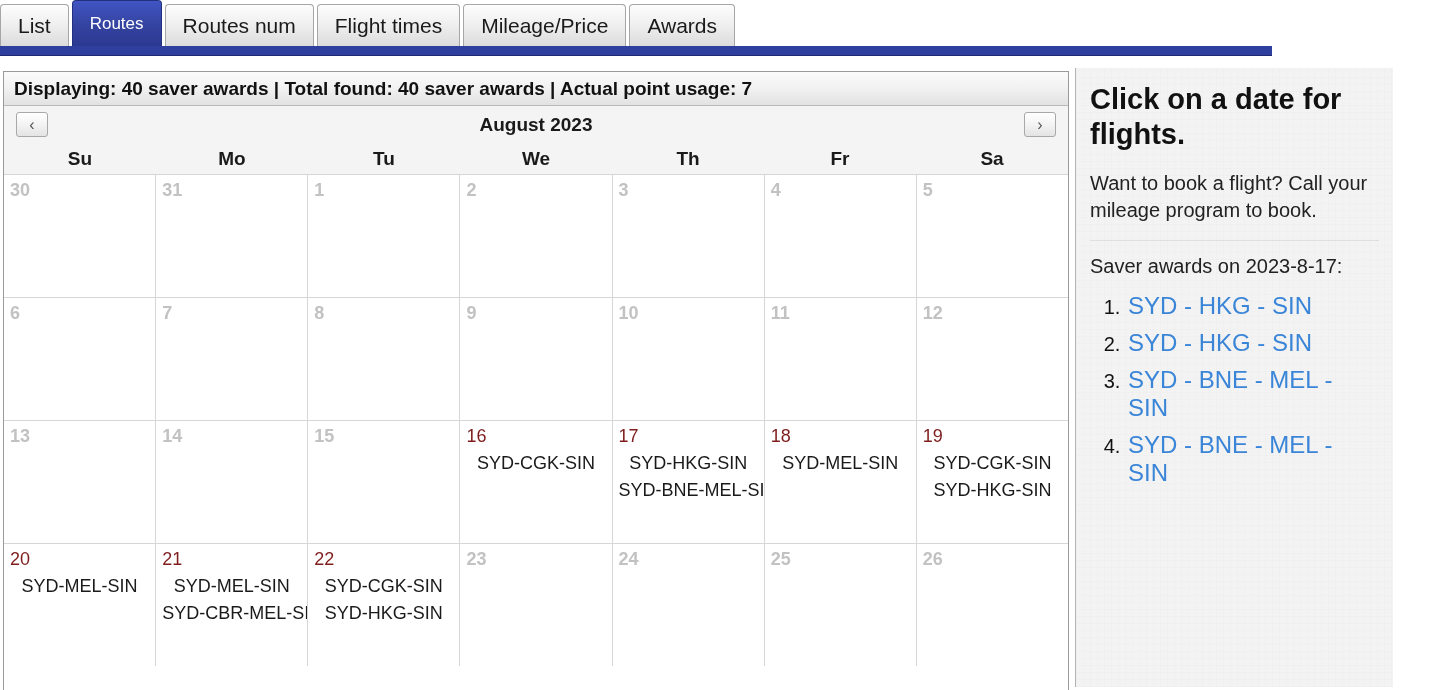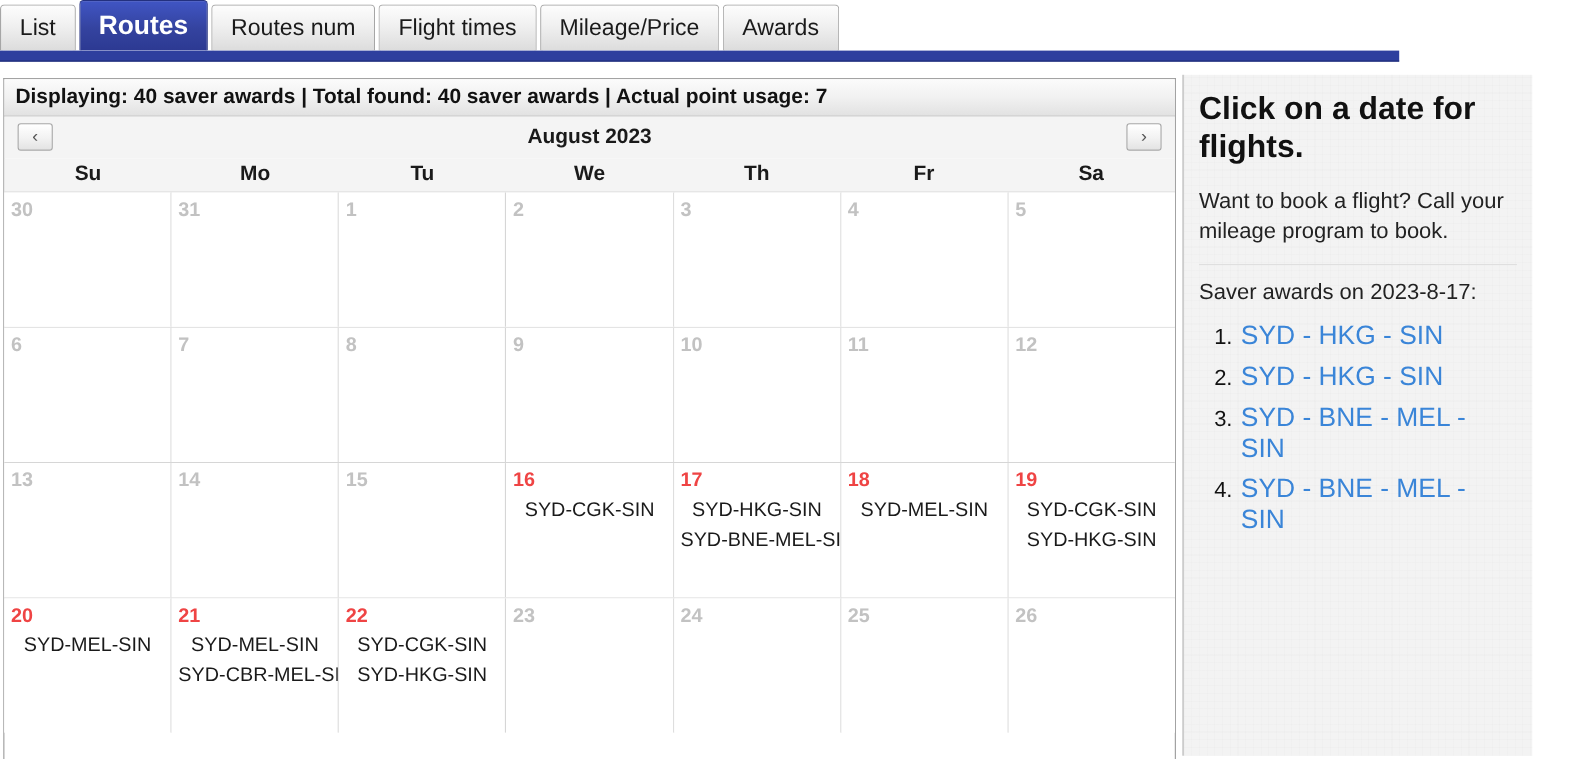--- a/index.html
+++ b/index.html
@@ -47,22 +47,21 @@
     cursor: pointer;
     white-space: nowrap;
     line-height: 1;
   }
   .tab.active {
     background: linear-gradient(to bottom, #4055c4 0%, #34439f 55%, #2c3992 100%);
     color: #ffffff;
     border: 1px solid #23307f;
     border-bottom: none;
     height: 46px;
-    font-size: 24px;
-    font-weight: bold;
+    font-size: 17px;
   }
   .tabbar-underline {
     position: absolute;
     left: 0;
     top: 46px;
     width: 1272px;
     height: 9px;
     background: #2e3f9e;
     border-bottom: 1px solid #1d2a72;
   }
@@ -168,22 +167,22 @@
     border-right: 1px solid #d6d6d6;
     padding: 4px 6px 0 6px;
     overflow: hidden;
     position: relative;
     background: #ffffff;
   }
   .cal-cell:last-child { border-right: none; }
   .cal-cell.has-awards { cursor: pointer; }
   .daynum {
     font-size: 18px;
-    font-weight: bold;
-    color: #ef4444;
+    font-weight: normal;
+    color: #7f1d1d;
     line-height: 1.25;
   }
   .cal-cell.muted .daynum {
     color: #c2c2c2;
     font-weight: bold;
   }
   .route-list {
     margin-top: 2px;
   }
   .route {

